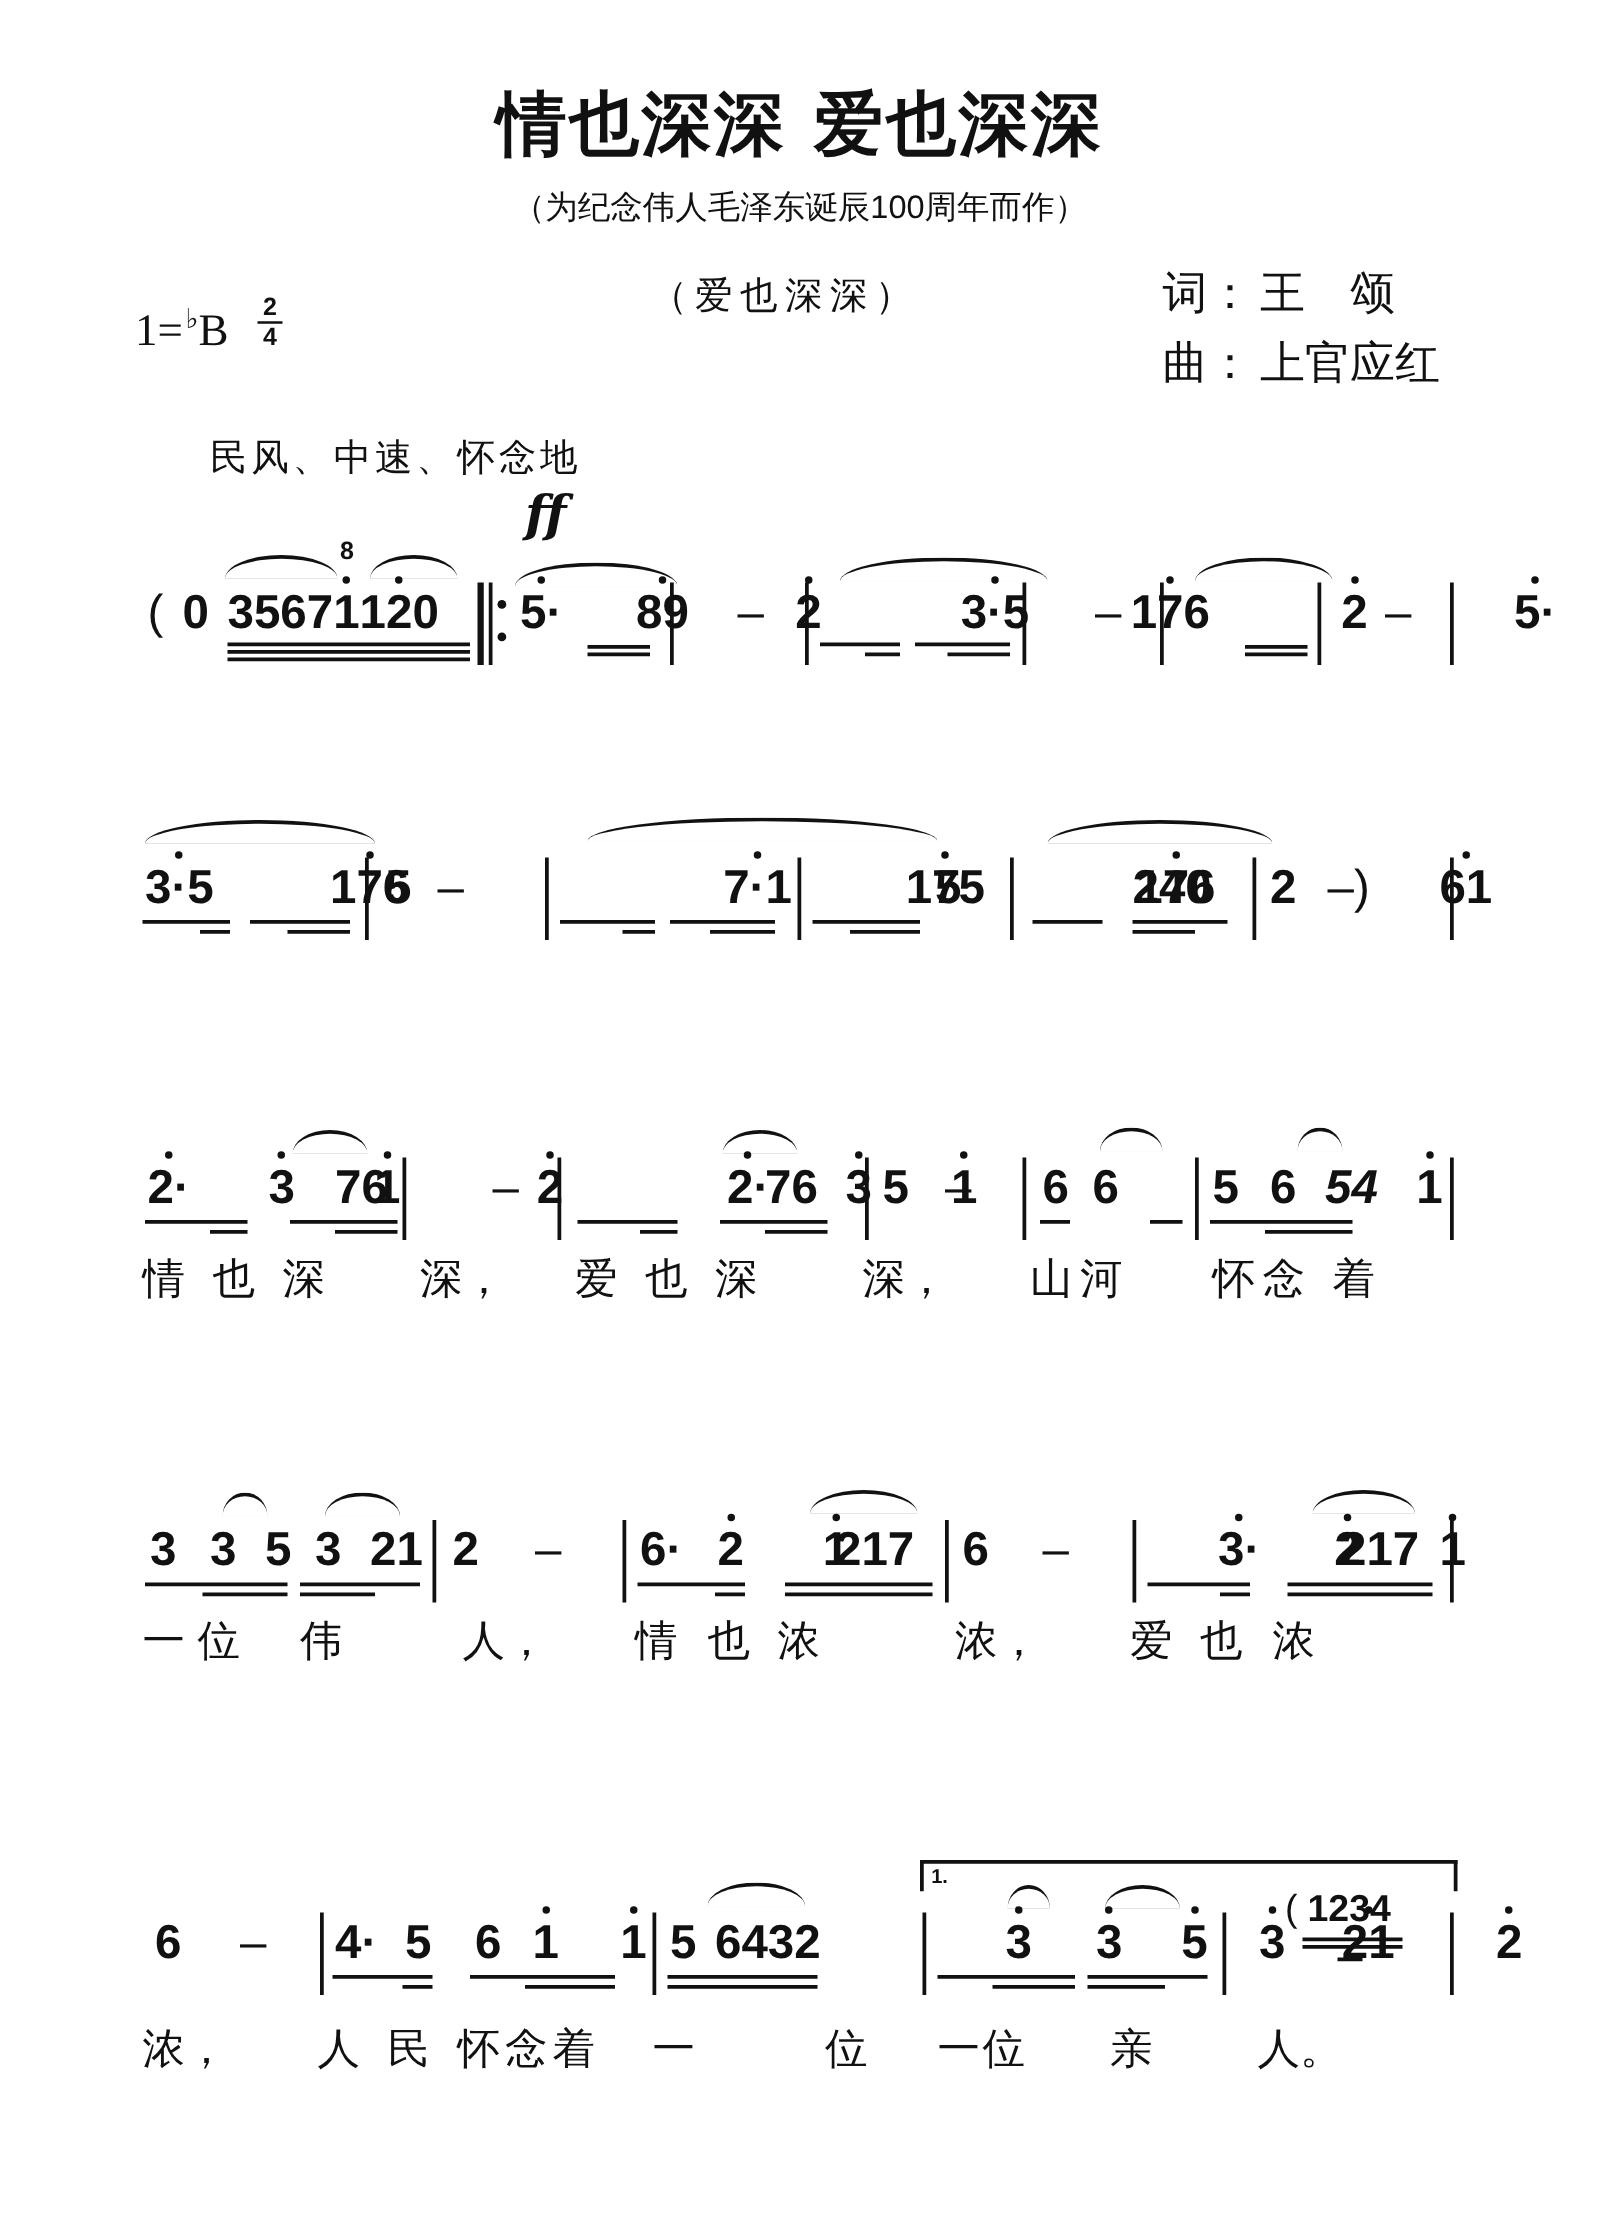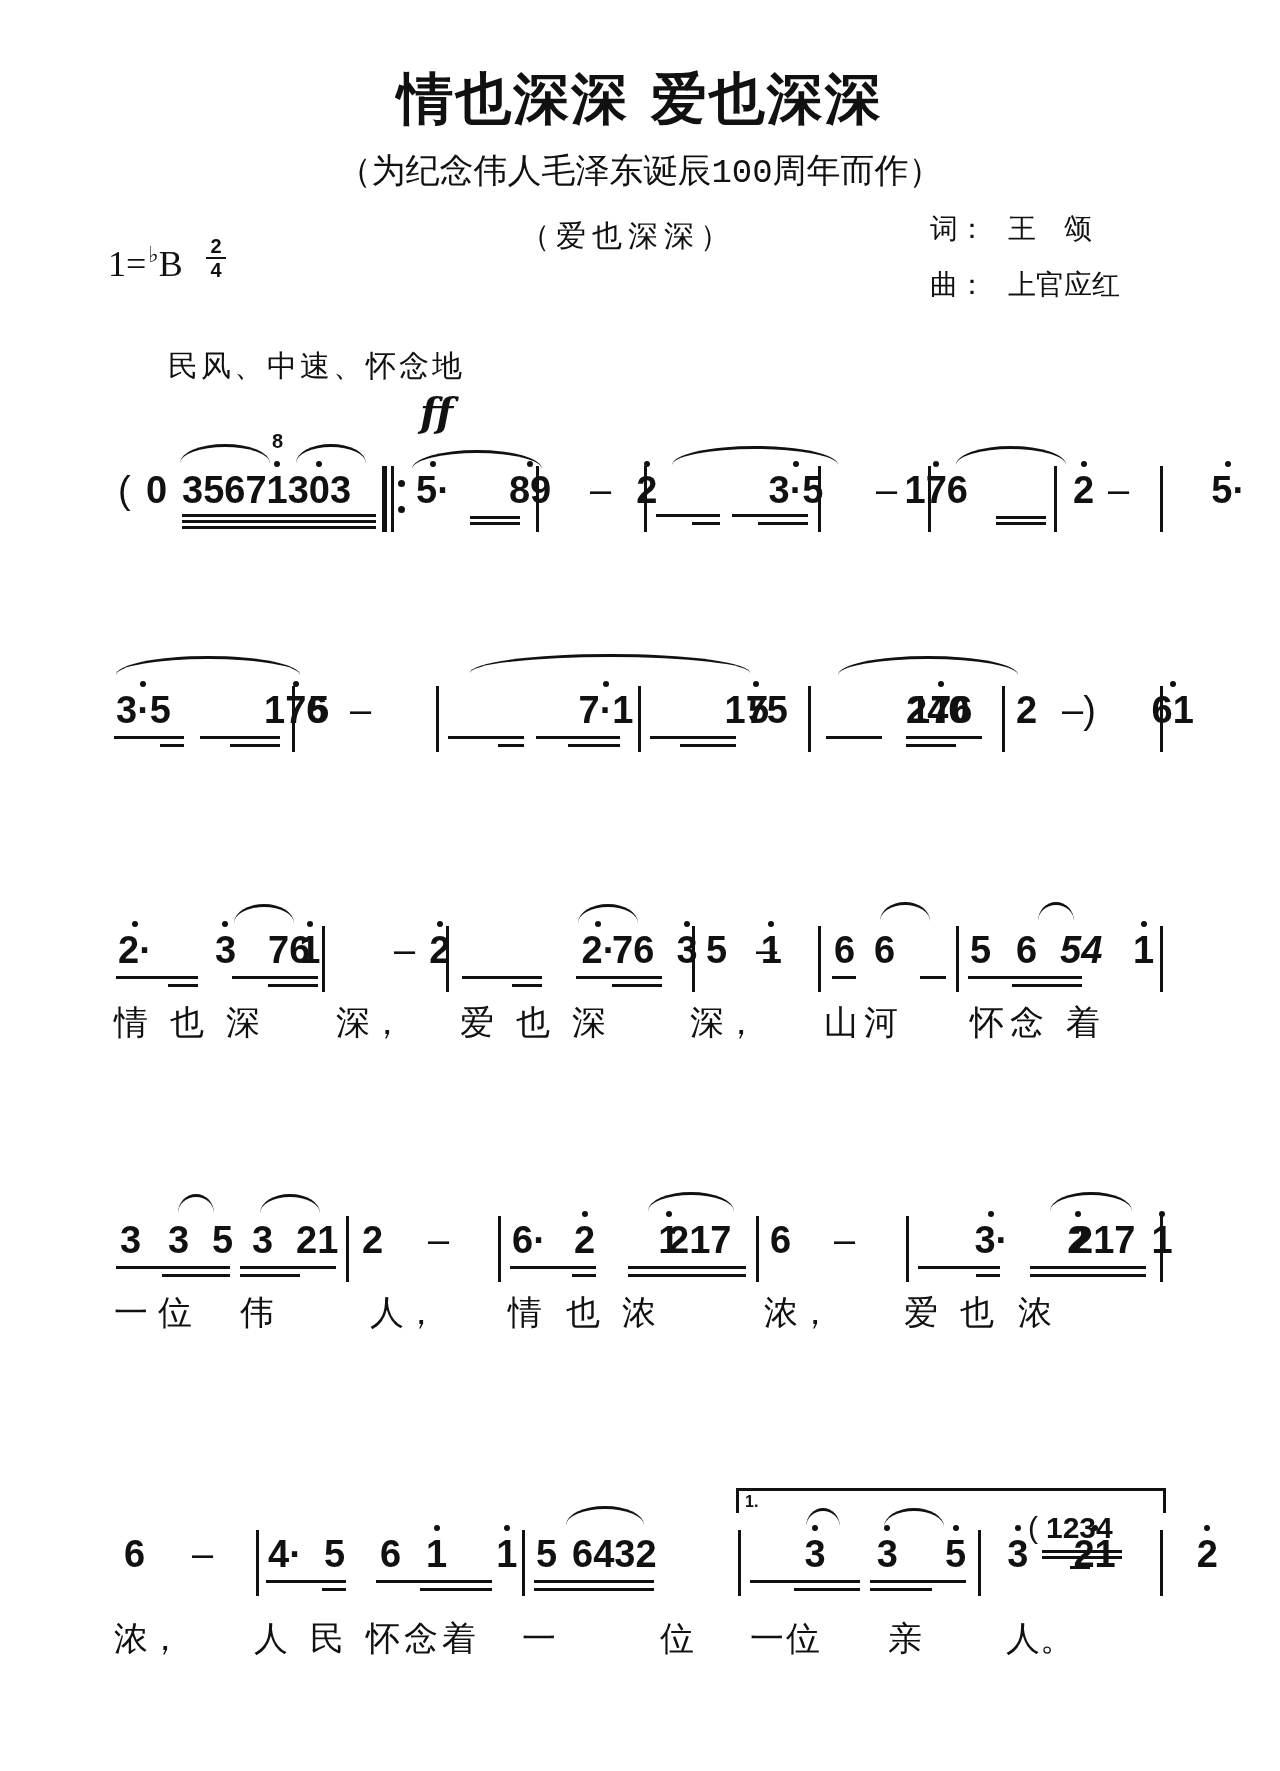--- a/index.html
+++ b/index.html
@@ -1,24 +1,24 @@
 <!DOCTYPE html>
 <html><head>
 <meta charset="utf-8">
 <style>
   html, body { margin: 0; padding: 0; background: #ffffff; }
   body { width: 1280px; height: 1771px; position: relative; overflow: hidden;
          font-family: "DejaVu Sans", sans-serif; color: #111; }
   .abs { position: absolute; }
   .title { left: 0; width: 1280px; top: 62px; text-align: center; font-size: 56px;
            font-weight: bold; letter-spacing: 2px; font-family: "DejaVu Sans", sans-serif; }
-  .subtitle { left: 0; width: 1280px; top: 148px; text-align: center; font-size: 34px;
-              font-family: Liberation Mono, monospace; }
+  .subtitle { left: 0; width: 1280px; top: 148px; text-align: center; font-size: 26px;
+              font-family: Liberation Sans, sans-serif; }
   .performer { left: 520px; top: 216px; font-size: 30px; font-family: "DejaVu Serif", serif; letter-spacing: 6px; }
-  .credit { left: 930px; font-size: 28px; font-family: "DejaVu Serif", serif; }
+  .credit { left: 930px; font-size: 36px; font-family: "DejaVu Serif", serif; }
   .credit .lbl { display: inline-block; width: 78px; }
   .key { left: 108px; top: 242px; font-size: 36px; font-family: "Liberation Serif", serif; }
   .key sup { font-size: 22px; vertical-align: 14px; margin-left: 2px; }
   .timesig { left: 206px; top: 236px; width: 20px; text-align: center; font-weight: bold;
              font-size: 20px; line-height: 20px; font-family: "Liberation Sans", sans-serif; }
   .timesig .bar { height: 2px; background: #111; margin: 1px 0; }
   .tempo { left: 168px; top: 346px; font-size: 30px; font-family: "DejaVu Serif", serif; letter-spacing: 3px; }
   .dyn { left: 420px; top: 388px; font-size: 40px; font-weight: bold; font-style: italic;
          font-family: "DejaVu Serif", serif; }
 
@@ -59,21 +59,21 @@
 </div>
 <div class="abs tempo">民风、中速、怀念地</div>
 <div class="abs dyn">ff</div>
 
 <div class="system" style="top:430px;">
   <div class="tuplet" style="left:272px; top:0px;">8</div>
   <div class="slur" style="left:180px; width:90px; top:14px;"></div>
   <div class="slur" style="left:296px; width:70px; top:14px;"></div>
   <div class="tok" style="left:118px; top:40px; font-weight:normal;">(</div>
   <div class="tok" style="left:146px; top:40px;">0</div>
-  <div class="tok" style="left:182px; top:40px;"><span>3567</span><span class="note hi">1</span><span class="note hi">303</span></div>
+  <div class="tok" style="left:182px; top:40px;"><span>3567</span><span class="note hi">1</span><span class="note hi">120</span></div>
   <div class="bl" style="left:182px; top:84px; width:194px;"></div>
   <div class="bl" style="left:182px; top:90px; width:194px;"></div>
   <div class="bl" style="left:182px; top:96px; width:194px;"></div>
   <div class="barline" style="left:382px; top:36px; height:66px; width:5px;"></div>
   <div class="barline" style="left:391px; top:36px; height:66px;"></div>
   <div class="repeat-dot" style="left:398px; top:50px;"></div>
   <div class="repeat-dot" style="left:398px; top:76px;"></div>
   <div class="slur" style="left:412px; width:130px; top:20px;"></div>
   <div class="tok note hi" style="left:416px; top:40px;">5·</div>
   <div class="tok note hi" style="left:470px; top:40px;">89</div>

